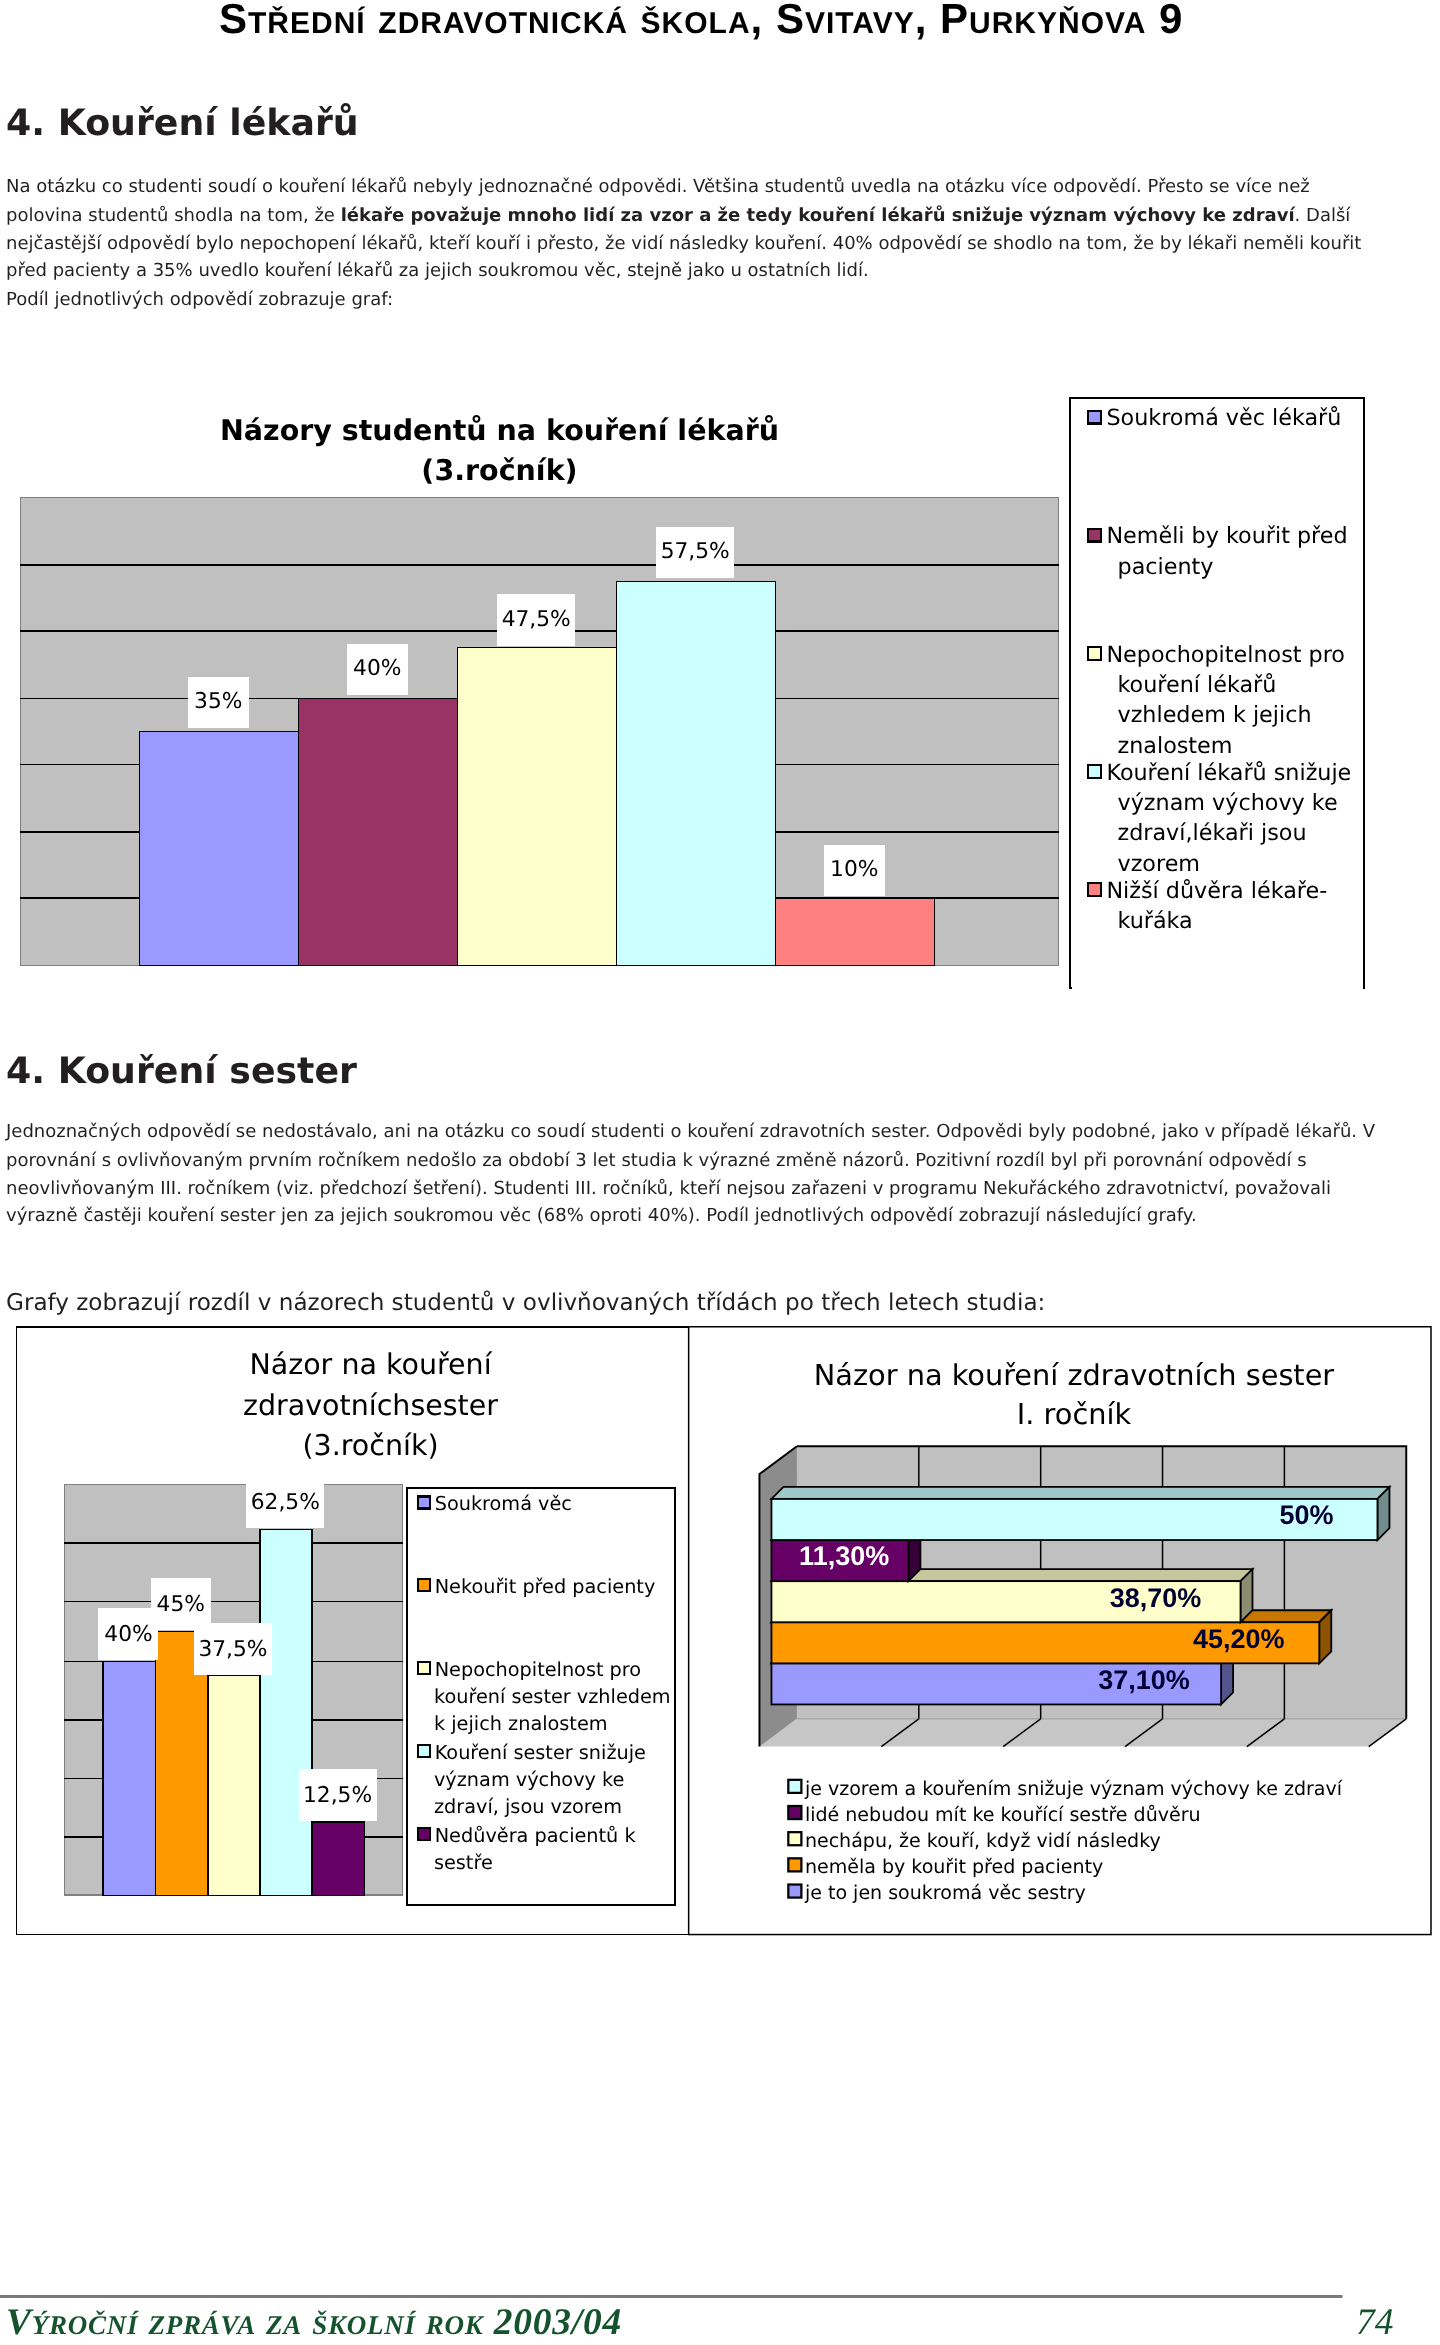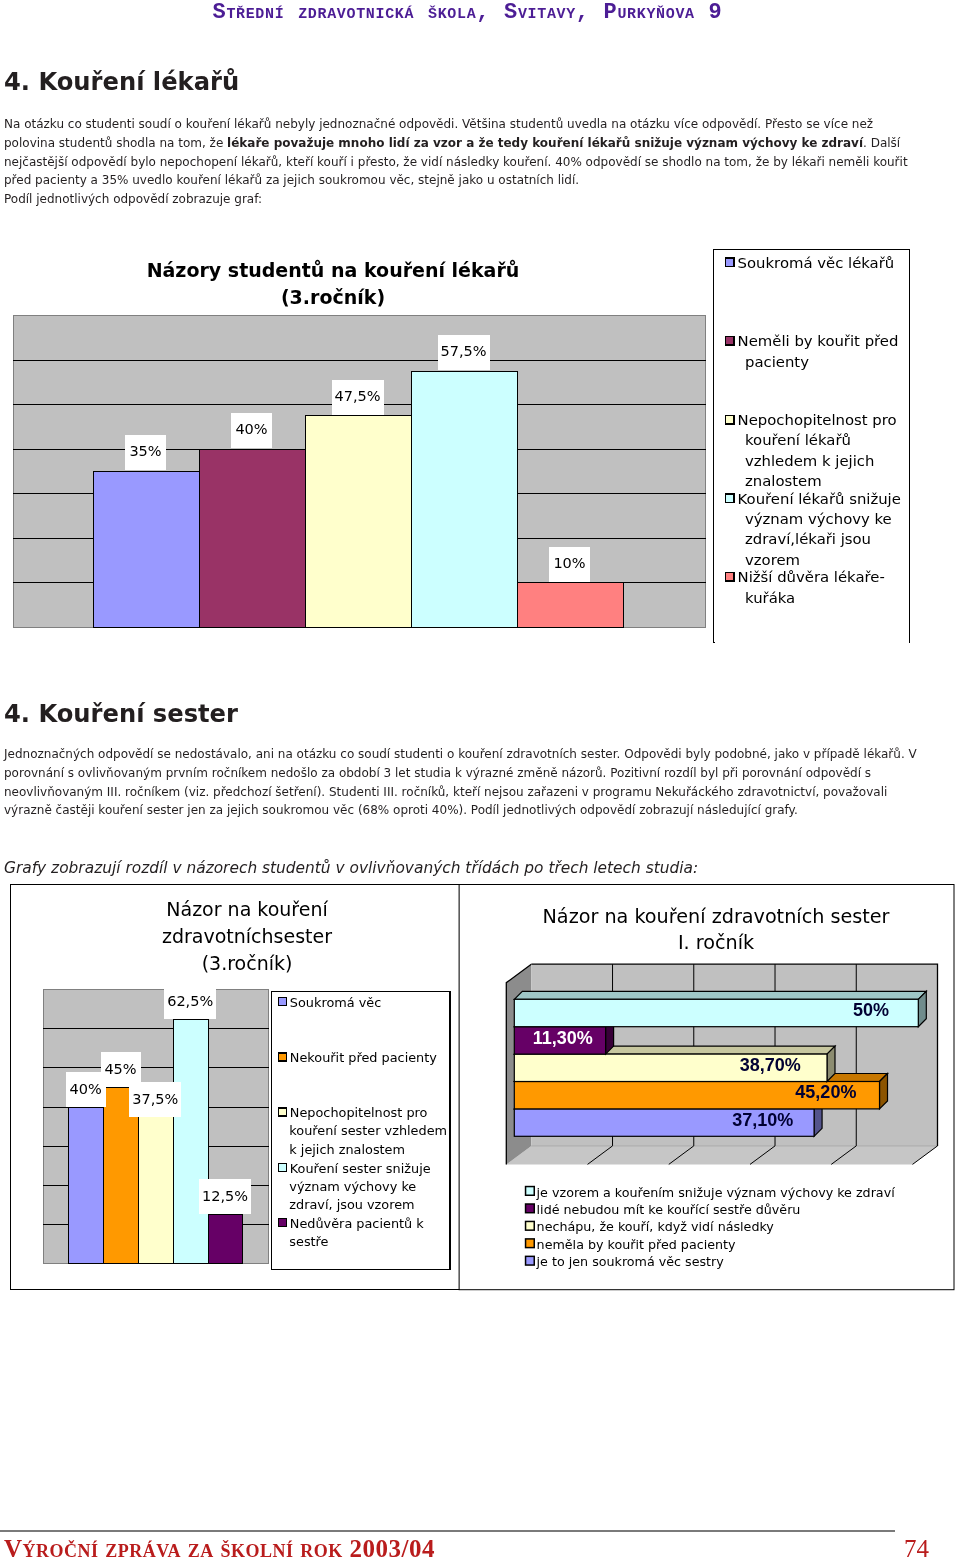--- a/index.html
+++ b/index.html
@@ -1,42 +1,42 @@
 <!DOCTYPE html>
 <html><head>
 <meta charset="utf-8">
 <style>
   html,body{margin:0;padding:0;background:#fff;}
   body{width:960px;height:1563px;position:relative;overflow:hidden;
        font-family:"DejaVu Sans",sans-serif;color:#231f20;
        -webkit-font-smoothing:antialiased;}
   .page{position:absolute;left:0;top:0;width:960px;height:1563px;}
   #hdr{position:absolute;left:0;top:-1px;width:935px;text-align:center;
-       font-family:Liberation Mono, monospace;color:#4c1d95;font-weight:bold;
-       font-size:22px;font-variant:small-caps;letter-spacing:.66px;line-height:28px;}
+       font-family:Liberation Sans, sans-serif;color:#000000;font-weight:bold;
+       font-size:28px;font-variant:small-caps;letter-spacing:.66px;line-height:28px;}
   .h{position:absolute;left:4px;font-size:24.2px;font-weight:bold;line-height:26px;}
   .para{position:absolute;left:4px;font-size:12px;line-height:18.8px;}
-  #p3{position:absolute;left:4px;font-size:15.4px;font-style:italic;}
+  #p3{position:absolute;left:4px;font-size:15.4px;}
   svg{display:block;}
   #footline{position:absolute;left:0px;top:1530px;width:895px;height:1.6px;background:#7a7a7a;}
-  .ft{position:absolute;font-family:"Liberation Serif",serif;color:#b91c1c;white-space:nowrap;}
+  .ft{position:absolute;font-family:"Liberation Serif",serif;color:#14532d;white-space:nowrap;font-style:italic;}
   #foot{left:4px;top:1535px;font-weight:bold;font-size:25px;letter-spacing:.5px;line-height:28px;}
   #foot .sc{font-variant:small-caps;}
   #pgn{left:904px;top:1535px;font-size:25px;line-height:28px;}
 </style>
 </head>
 <body>
 
 <div class="page">
   <div id="hdr">Střední zdravotnická škola, Svitavy, Purkyňova 9</div>
 
   <div class="h" style="top:69px">4. Kouření lékařů</div>
   <div class="para" id="p1" style="top:115px;width:923px"><span>Na otázku co studenti soudí o kouření lékařů nebyly jednoznačné odpovědi. Většina studentů uvedla na otázku více odpovědí. Přesto se více než polovina studentů shodla na tom, že </span><span style="font-weight: bold;">lékaře považuje mnoho lidí za vzor a že tedy kouření lékařů snižuje význam výchovy ke zdraví</span><span>. Další nejčastější odpovědí bylo nepochopení lékařů, kteří kouří i přesto, že vidí následky kouření. 40% odpovědí se shodlo na tom, že by lékaři neměli kouřit před pacienty a 35% uvedlo kouření lékařů za jejich soukromou věc, stejně jako u ostatních lidí.</span><br><span>Podíl jednotlivých odpovědí zobrazuje graf:</span></div>
 
-  <div id="chart1" style="position:absolute;left:0;top:0;width:960px;height:1221px">
+  <div id="chart1" style="position:absolute;left:0;top:16px;width:960px;height:1221px">
       <svg width="960" height="1563" viewBox="0 0 960 1563" shape-rendering="crispEdges">
         <text x="333" y="277" text-anchor="middle" shape-rendering="auto" font-family="DejaVu Sans, sans-serif" font-size="19" font-weight="bold" fill="#000">Názory studentů na kouření lékařů</text>
         <text x="333" y="304" text-anchor="middle" shape-rendering="auto" font-family="DejaVu Sans, sans-serif" font-size="19" font-weight="bold" fill="#000">(3.ročník)</text>
         <rect x="13.5" y="315.5" width="692" height="312" fill="#c0c0c0" stroke="#808080" stroke-width="1"></rect>
         <line x1="13" y1="360.5" x2="706" y2="360.5" stroke="#000" stroke-width="1"></line>
         <line x1="13" y1="404.5" x2="706" y2="404.5" stroke="#000" stroke-width="1"></line>
         <line x1="13" y1="449.5" x2="706" y2="449.5" stroke="#000" stroke-width="1"></line>
         <line x1="13" y1="493.5" x2="706" y2="493.5" stroke="#000" stroke-width="1"></line>
         <line x1="13" y1="538.5" x2="706" y2="538.5" stroke="#000" stroke-width="1"></line>
         <line x1="13" y1="582.5" x2="706" y2="582.5" stroke="#000" stroke-width="1"></line>

